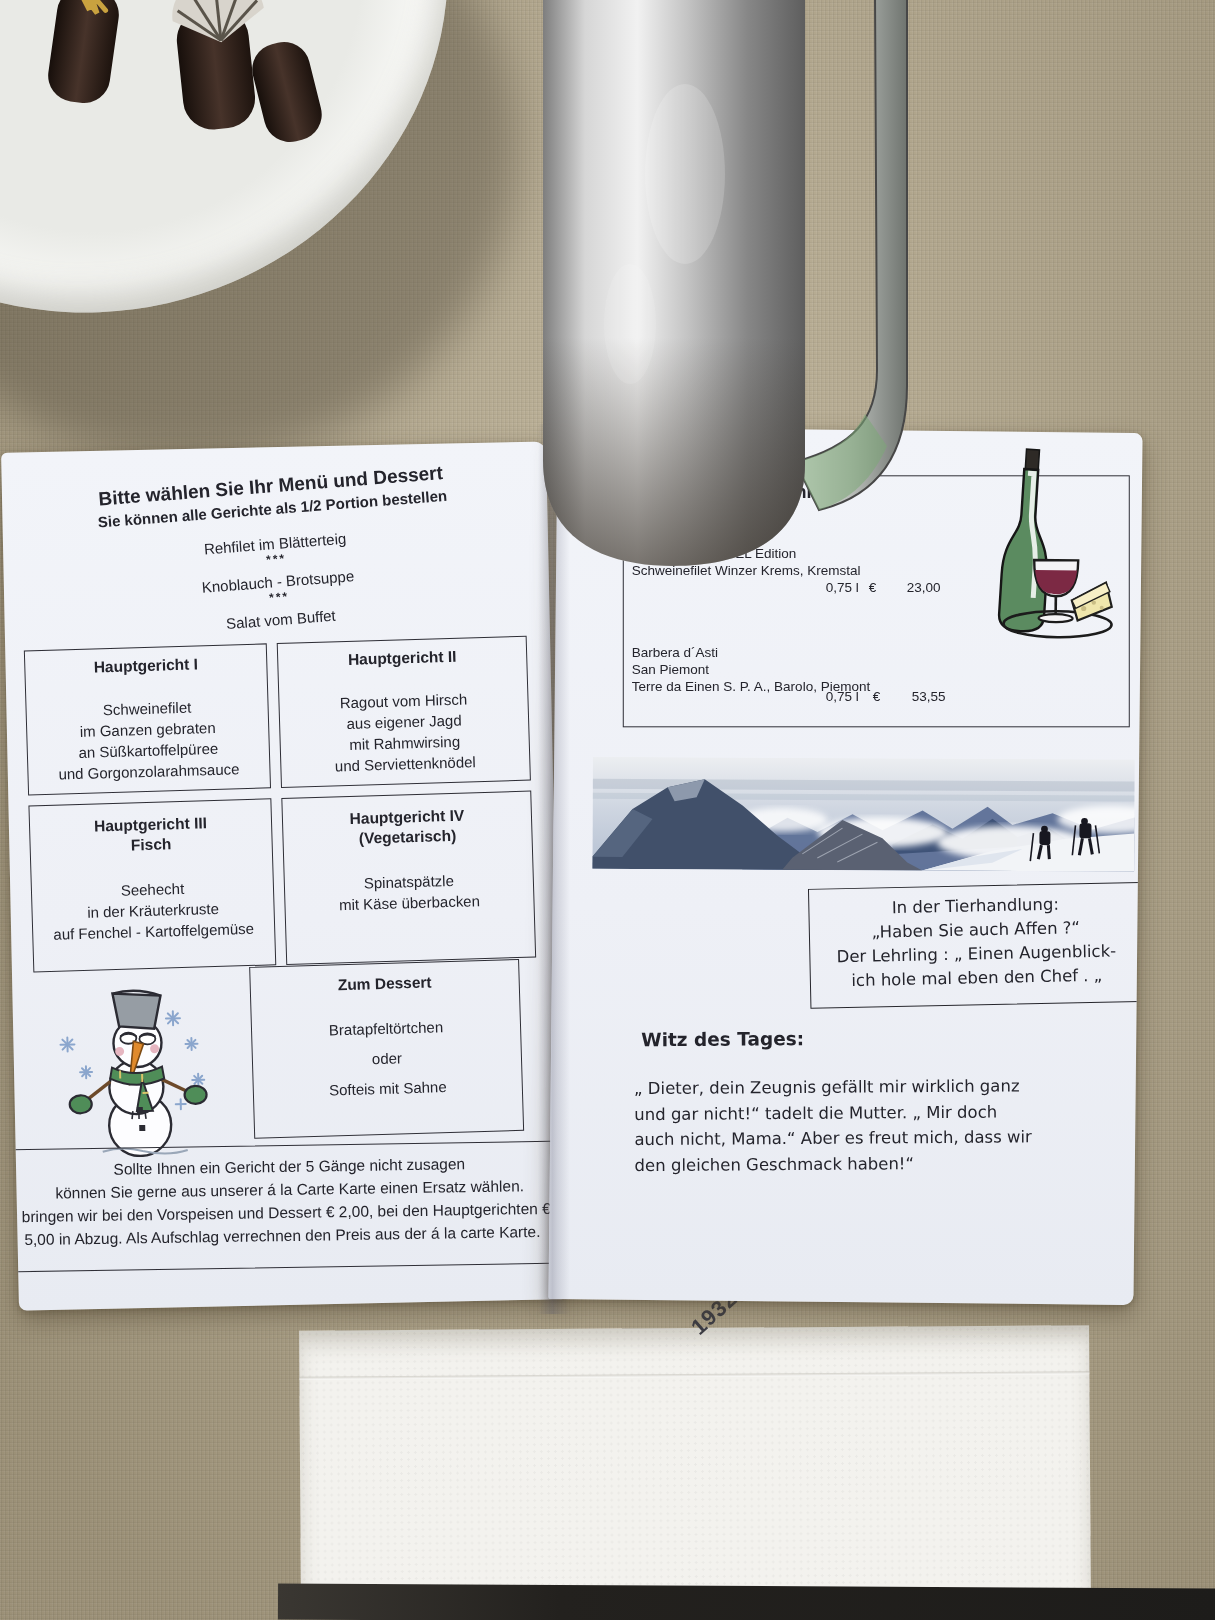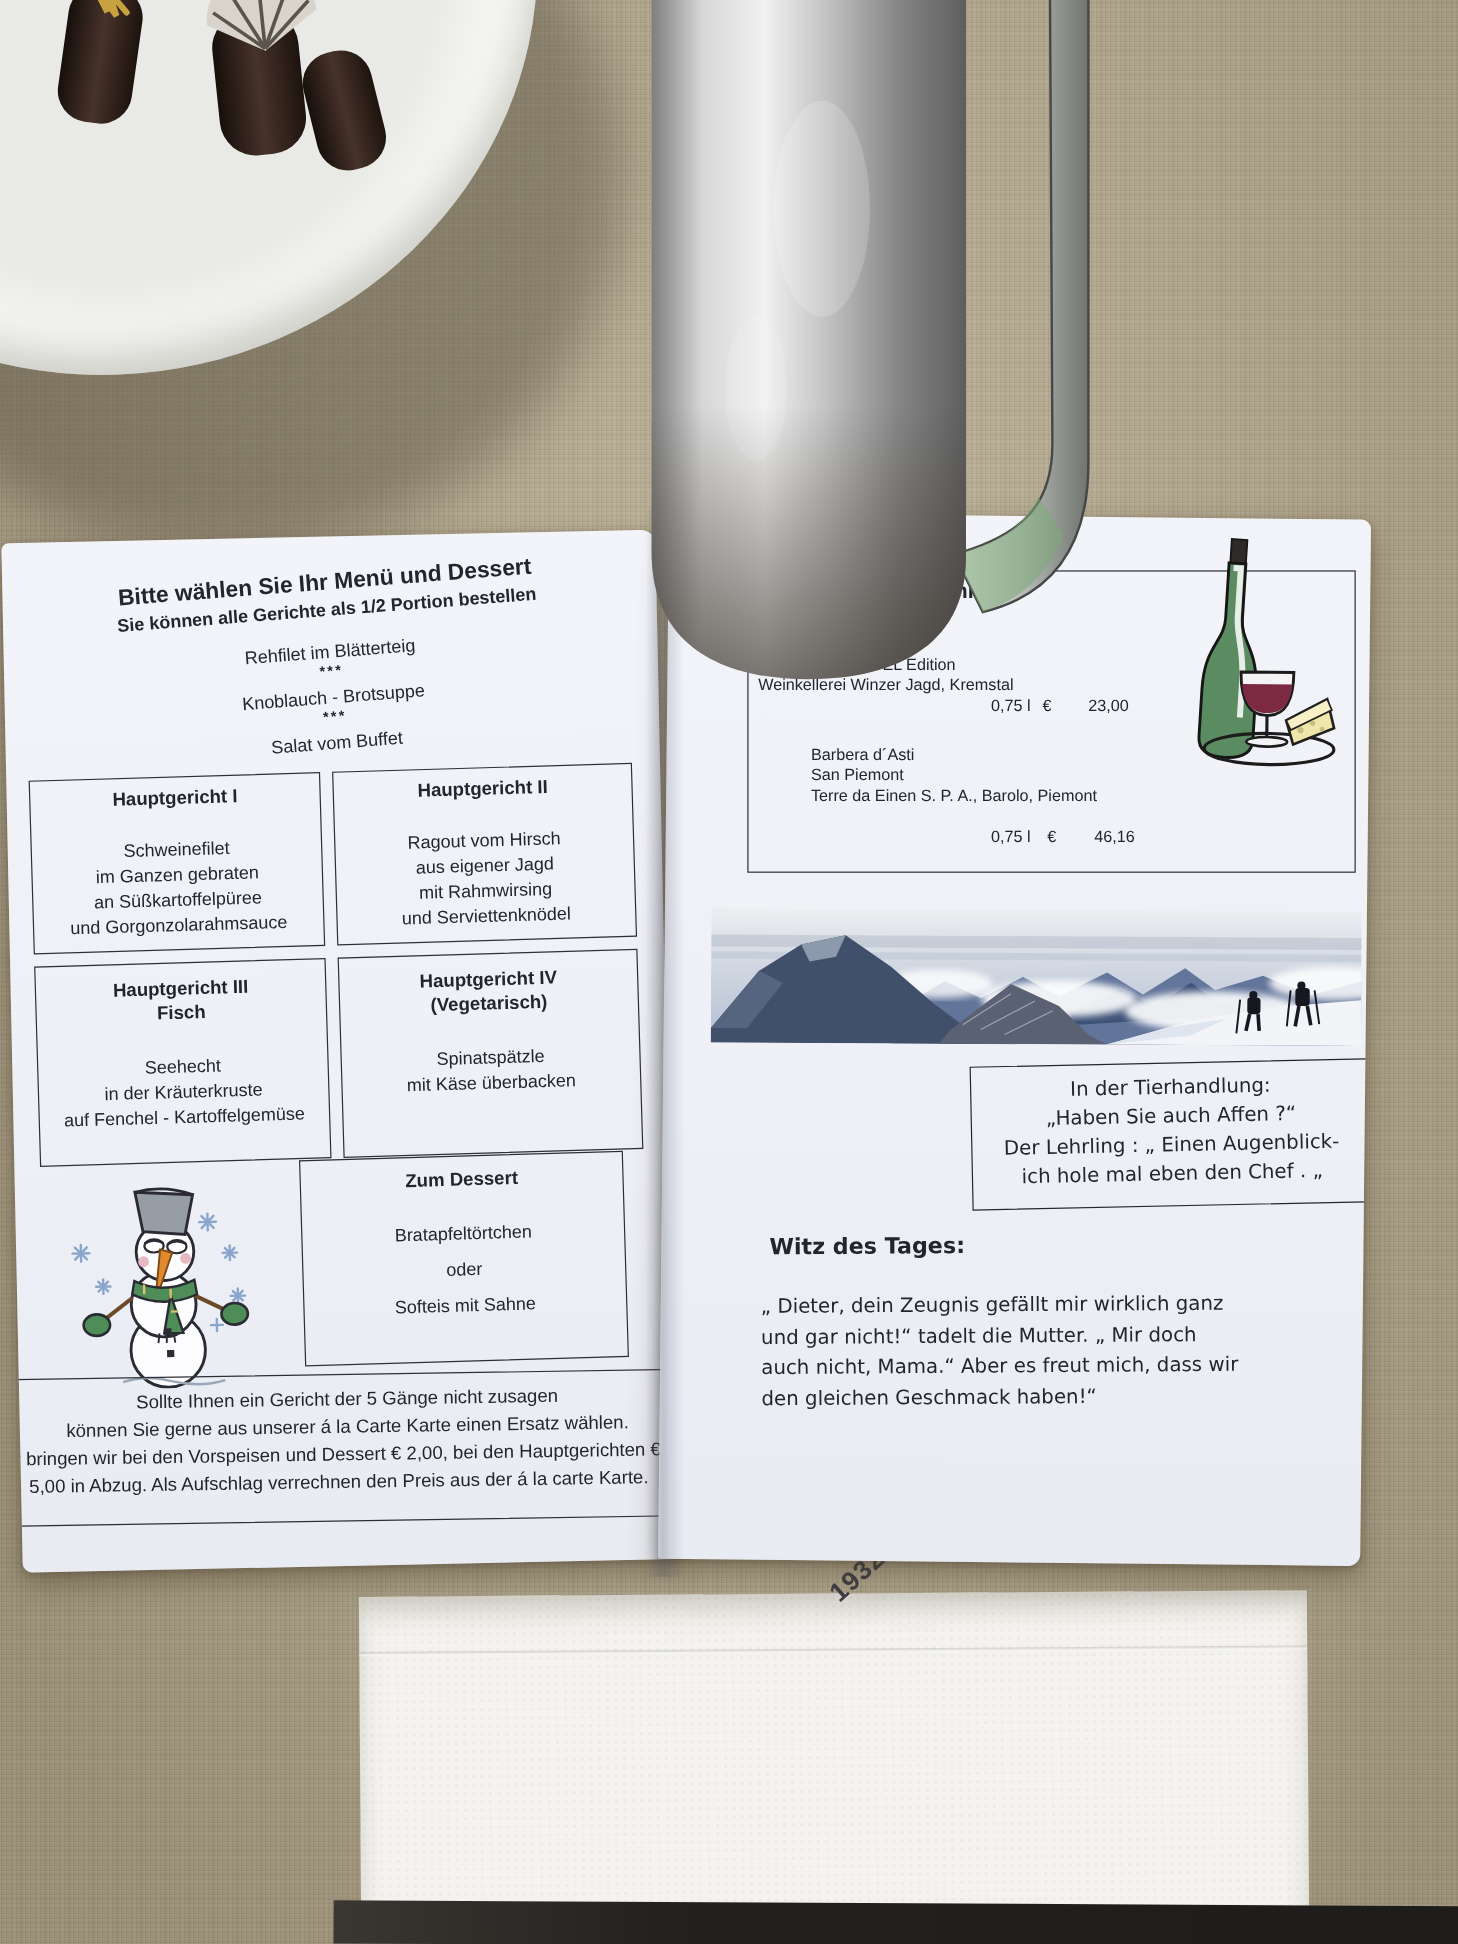--- a/index.html
+++ b/index.html
@@ -196,34 +196,34 @@
   </div>
 
   <div class="abs page" style="left:553px;top:430px;width:585px;height:872px;transform:rotate(0.6deg);border-radius:10px 8px 10px 2px;">
 
     <div class="abs" style="left:67px;top:45px;width:505px;height:250px;border:1.6px solid #2e2e36;transform:rotate(-0.6deg);">
       <div style="position:absolute;left:10px;top:6px;font-size:18px;font-weight:700;">Unsere Weinempfehlung</div>
 
       <div class="abs" style="left:8px;top:52px;">
         <div class="wineline">Grüner Veltliner</div>
         <div class="wineline">Hauswein – ENGEL Edition</div>
-        <div class="wineline">Weinkellerei Winzer Jagd, Kremstal</div>
+        <div class="wineline">Schweinefilet Winzer Krems, Kremstal</div>
       </div>
       <span class="abs wineline" style="left:160px;top:103px;width:75px;text-align:right;">0,75 l</span>
       <span class="abs wineline" style="left:245px;top:103px;">€</span>
       <span class="abs wineline" style="left:283px;top:103px;text-align:right;">23,00</span>
 
-      <div class="abs" style="left:8px;top:144px;margin-left:44px;">
+      <div class="abs" style="left:8px;top:168px;">
         <div class="wineline">Barbera d´Asti</div>
         <div class="wineline">San Piemont</div>
         <div class="wineline">Terre da Einen S. P. A., Barolo, Piemont</div>
       </div>
       <span class="abs wineline" style="left:160px;top:212px;width:75px;text-align:right;">0,75 l</span>
       <span class="abs wineline" style="left:249px;top:212px;">€</span>
-      <span class="abs wineline" style="left:288px;top:212px;">46,16</span>
+      <span class="abs wineline" style="left:288px;top:212px;">53,55</span>
     </div>
 
     <svg class="abs" style="left:420px;top:16px;" width="140" height="200" viewBox="0 0 140 200">
       <g transform="rotate(3 60 100)">
         <rect x="44" y="2" width="13" height="22" fill="#2e2a26" stroke="#161616" stroke-width="1.5"></rect>
         <path d="M43,22 L57,22 L57,68 C57,88 72,92 72,128 L72,168 C72,180 62,184 49,184 C36,184 27,180 27,168 L27,128 C27,92 43,88 43,68 Z" fill="#5b8b60" stroke="#161616" stroke-width="2.4"></path>
         <path d="M47,26 L53,26 L53,66 C53,84 60,92 60,120 L60,150" fill="none" stroke="#ffffff" stroke-width="5" opacity=".85"></path>
       </g>
       <ellipse cx="82" cy="176" rx="54" ry="13" fill="none" stroke="#1c1c1c" stroke-width="2.6"></ellipse>
       <path d="M58,112 C58,138 66,148 80,148 C94,148 102,138 102,112 Z" fill="#f4f4f6" stroke="#1c1c1c" stroke-width="2.4"></path>

